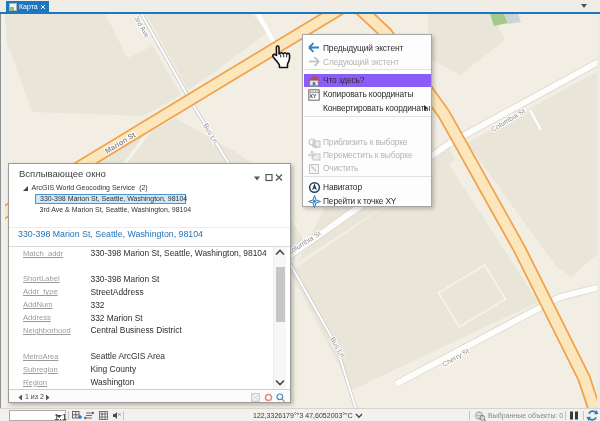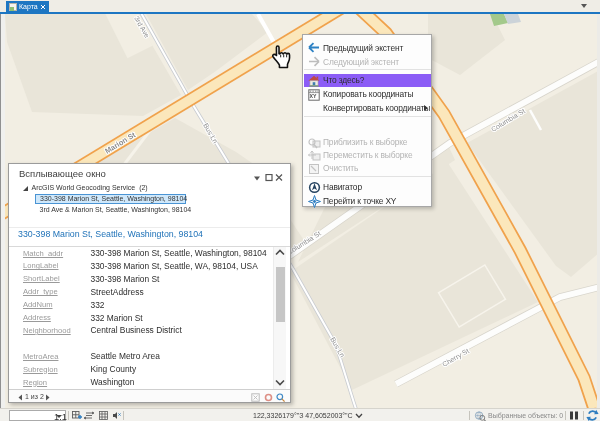--- a/index.html
+++ b/index.html
@@ -200,24 +200,20 @@
     <div class="trow3">3rd Ave &amp; Marion St, Seattle, Washington, 98104</div>
   </div>
   <div class="div1"></div>
   <div class="head">330-398 Marion St, Seattle, Washington, 98104</div>
   <div class="div2"></div>
   <div class="tbl">
     <div class="r" style="top:1.5px">
         <span class="k">Match_addr</span>
         <span class="v">330-398 Marion St, Seattle, Washington, 98104</span>
       </div>
-    <div class="r" style="top:14.4px">
-        <span class="k">LongLabel</span>
-        <span class="v">330-398 Marion St, Seattle, WA, 98104, USA</span>
-      </div>
     <div class="r" style="top:27.3px">
         <span class="k">ShortLabel</span>
         <span class="v">330-398 Marion St</span>
       </div>
     <div class="r" style="top:40.2px">
         <span class="k">Addr_type</span>
         <span class="v">StreetAddress</span>
       </div>
     <div class="r" style="top:53.1px">
         <span class="k">AddNum</span>
@@ -226,21 +222,21 @@
     <div class="r" style="top:66px">
         <span class="k">Address</span>
         <span class="v">332 Marion St</span>
       </div>
     <div class="r" style="top:78.9px">
         <span class="k">Neighborhood</span>
         <span class="v">Central Business District</span>
       </div>
     <div class="r" style="top:104.7px">
         <span class="k">MetroArea</span>
-        <span class="v">Seattle Metro Area</span>
+        <span class="v">Seattle ArcGIS Area</span>
       </div>
     <div class="r" style="top:117.6px">
         <span class="k">Subregion</span>
         <span class="v">King County</span>
       </div>
     <div class="r" style="top:130.5px">
         <span class="k">Region</span>
         <span class="v">Washington</span>
       </div>
   </div>

